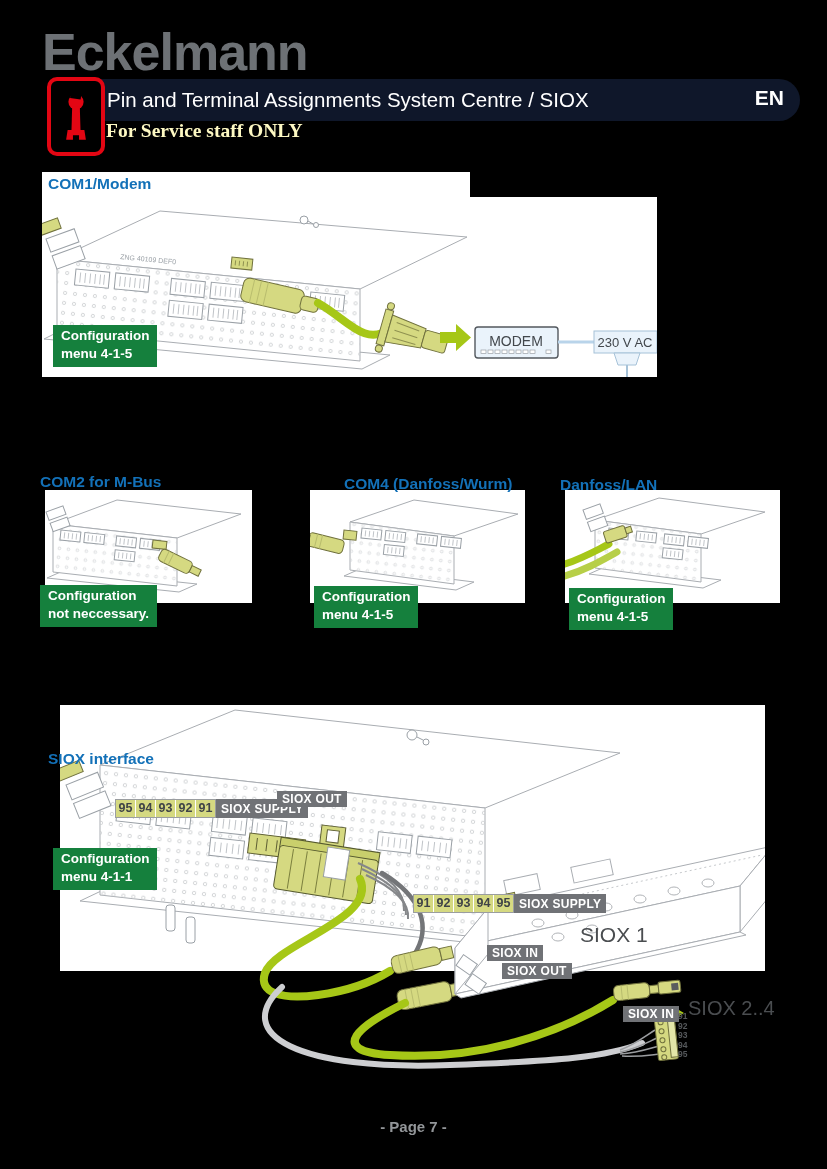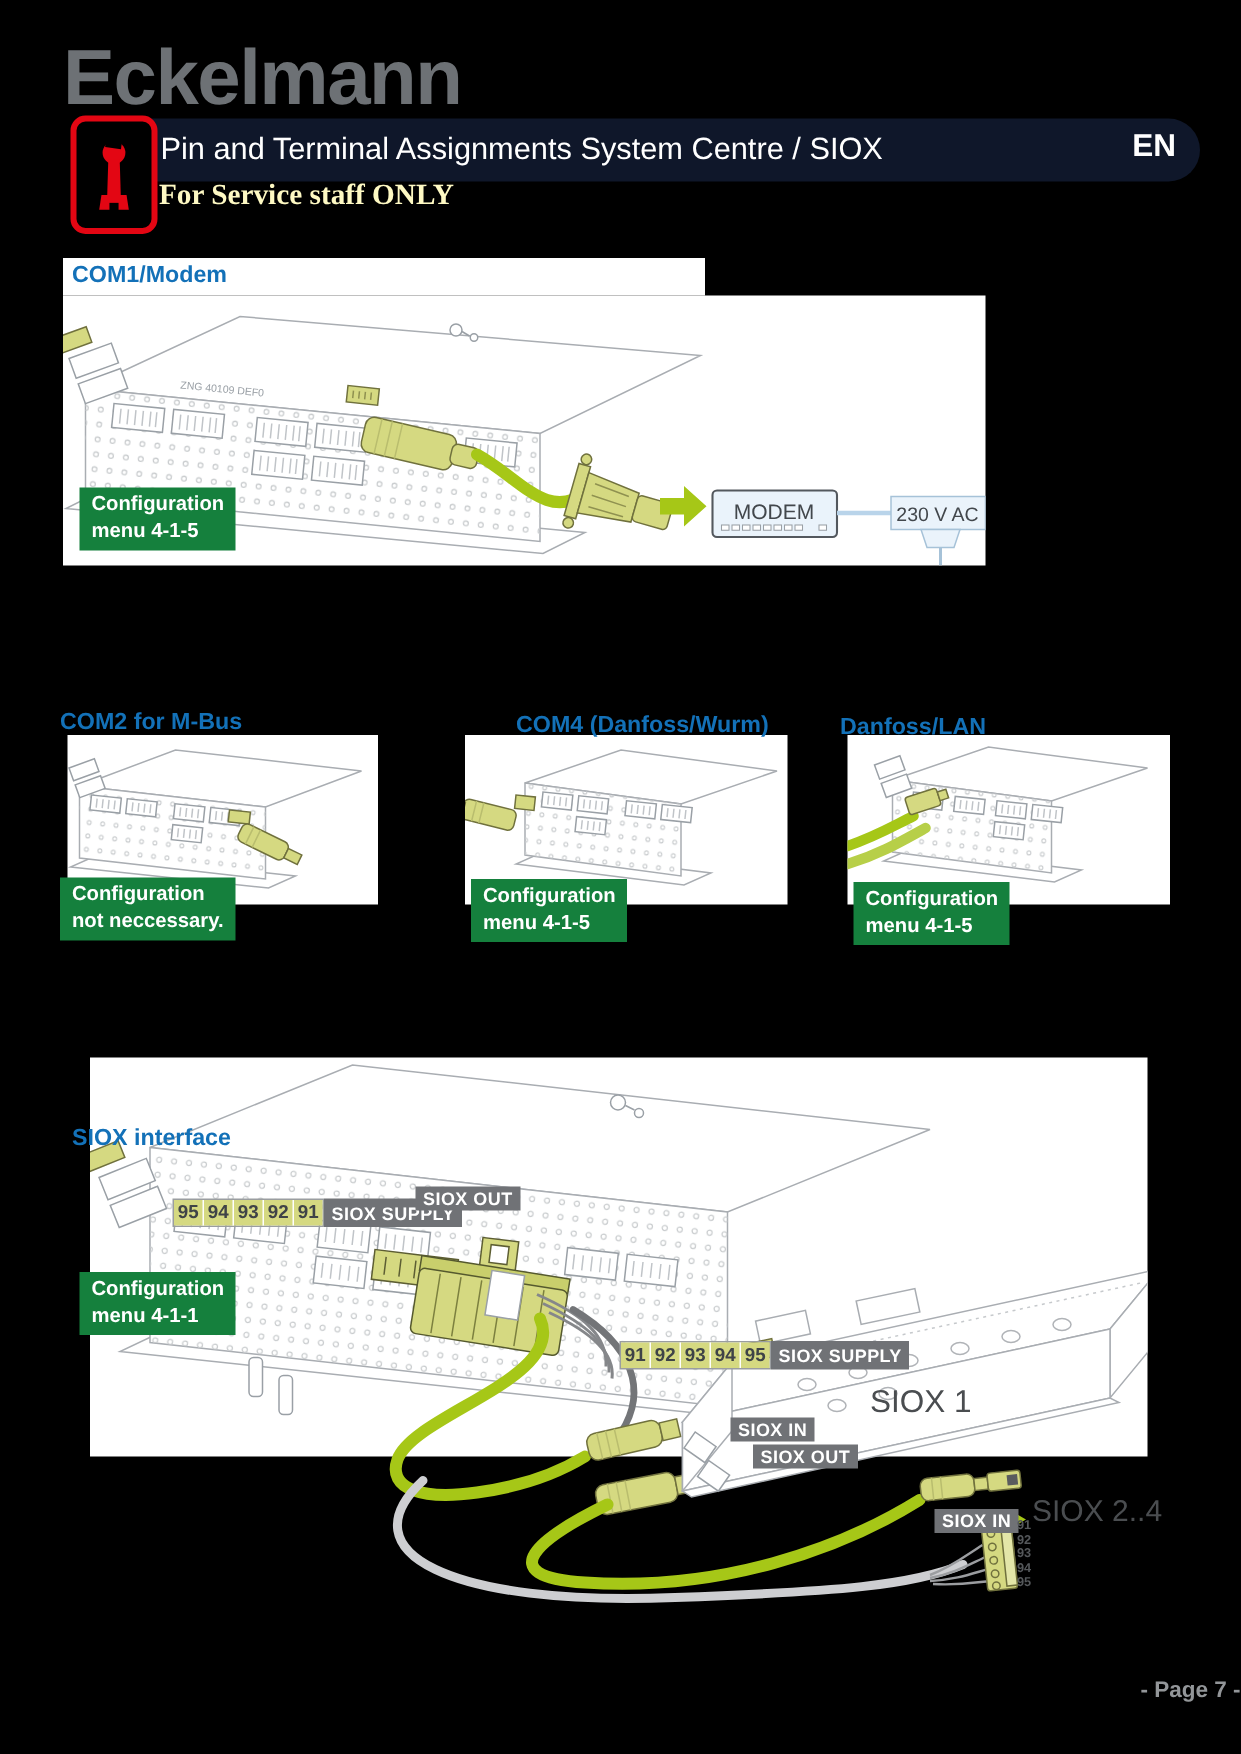--- a/index.html
+++ b/index.html
@@ -22,21 +22,21 @@
         letter-spacing:.3px;white-space:nowrap;z-index:3;}
   .strip{display:flex;align-items:stretch;z-index:3;}
   .cells{display:flex;border:1px solid #9a9da0;}
   .cell{width:19px;height:17px;background:#d5d981;color:#3f4347;font-size:12.5px;font-weight:bold;
         text-align:center;line-height:17px;border-right:1px solid #fff;}
   .cell:last-child{border-right:none;}
   .strip .chip{display:flex;align-items:center;padding:0 5px;}
   .bigGray{color:#4a4d50;font-size:21px;white-space:nowrap;z-index:3;}
   .termcol{display:flex;flex-direction:column;z-index:3;}
   .termcol span{font-size:8.5px;line-height:9.6px;color:#55585b;font-weight:bold;}
-  .footer{left:0;top:1118px;width:827px;text-align:right;color:#939699;font-size:15px;font-weight:600;}
+  .footer{left:0;top:1118px;width:827px;text-align:center;color:#939699;font-size:15px;font-weight:600;}
   .arrowshaft{position:absolute;background:#a6c717;}
   .arrowhead{position:absolute;width:0;height:0;border-top:7px solid transparent;
              border-bottom:7px solid transparent;border-left:12px solid #a6c717;}
   svg{display:block;}
 </style>
 </head>
 <body>
 
 <div class="abs logo">Eckelmann</div>
 

